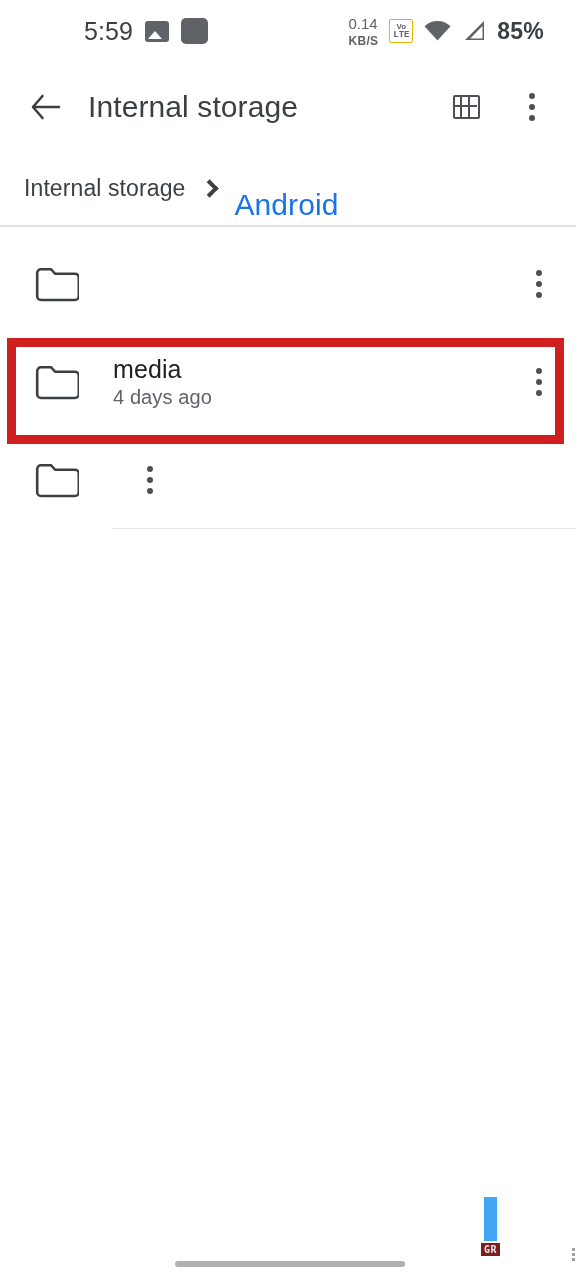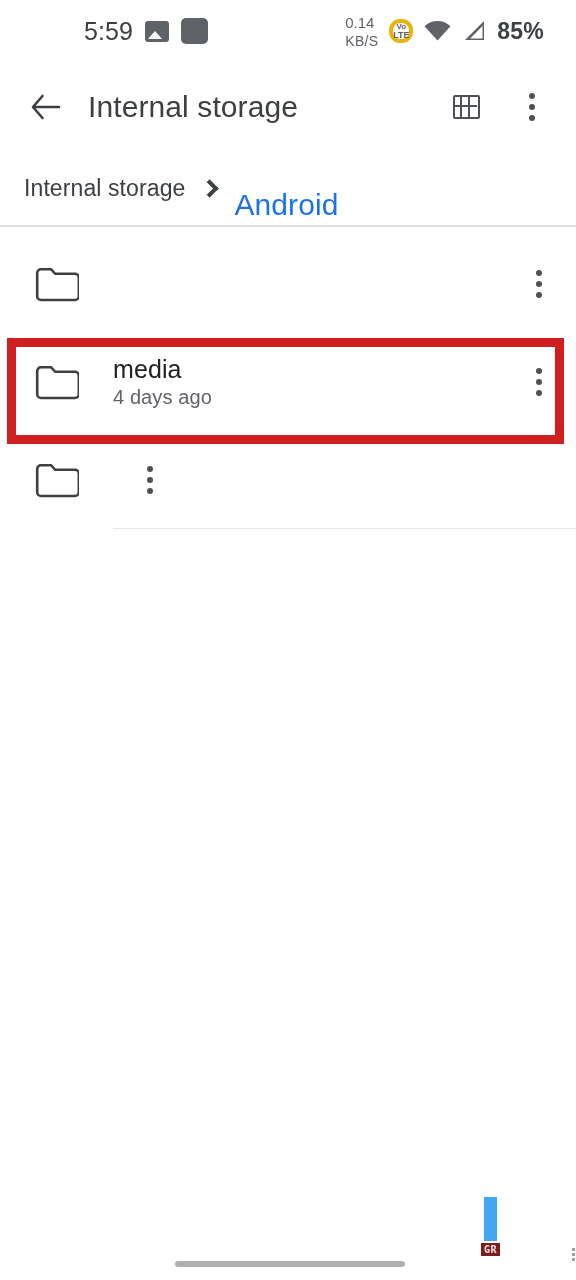--- a/index.html
+++ b/index.html
@@ -31,29 +31,29 @@
     width:0; height:0;
     border-left:7px solid transparent; border-right:7px solid transparent;
     border-bottom:8px solid #ffffff;
   }
   .icon-appsquare {
     width:27px; height:26px; background:#5f6368; border-radius:5px;
   }
 
   .netspeed { line-height:1; color:#5f6368; }
   .netspeed .n1 { font-size:15px; display:block; }
-  .netspeed .n2 { font-size:14px; display:block; margin-top:4px; letter-spacing:0.3px; }
+  .netspeed .n2 { font-size:12px; display:block; margin-top:4px; letter-spacing:0.3px;font-weight:bold; }
 
   .volte {
-    width:24px; height:24px; border:4px solid #eab308; border-radius:11px;
+    width:24px; height:24px; border:1px solid #eab308; border-radius:2px;
     color:#5f6368; display:flex; flex-direction:column;
     align-items:center; justify-content:center; line-height:1;
   }
   .volte .v1 { font-size:8px; font-weight:bold; }
-  .volte .v2 { font-size:9px; font-weight:bold; }
+  .volte .v2 { font-size:9px; font-weight:bold;font-family:Liberation Mono, monospace; }
 
   .wifi { width:27px; height:20px; position:relative; }
   .wifi svg { display:block; }
   .signal { width:24px; height:22px; position:relative; }
   .signal svg { display:block; }
   .sb-batt { font-size:23px; font-weight:bold; color:#3c4043; letter-spacing:0.2px; }
 
   
   .appbar {
     position:absolute; top:62px; left:0; width:576px; height:90px;

